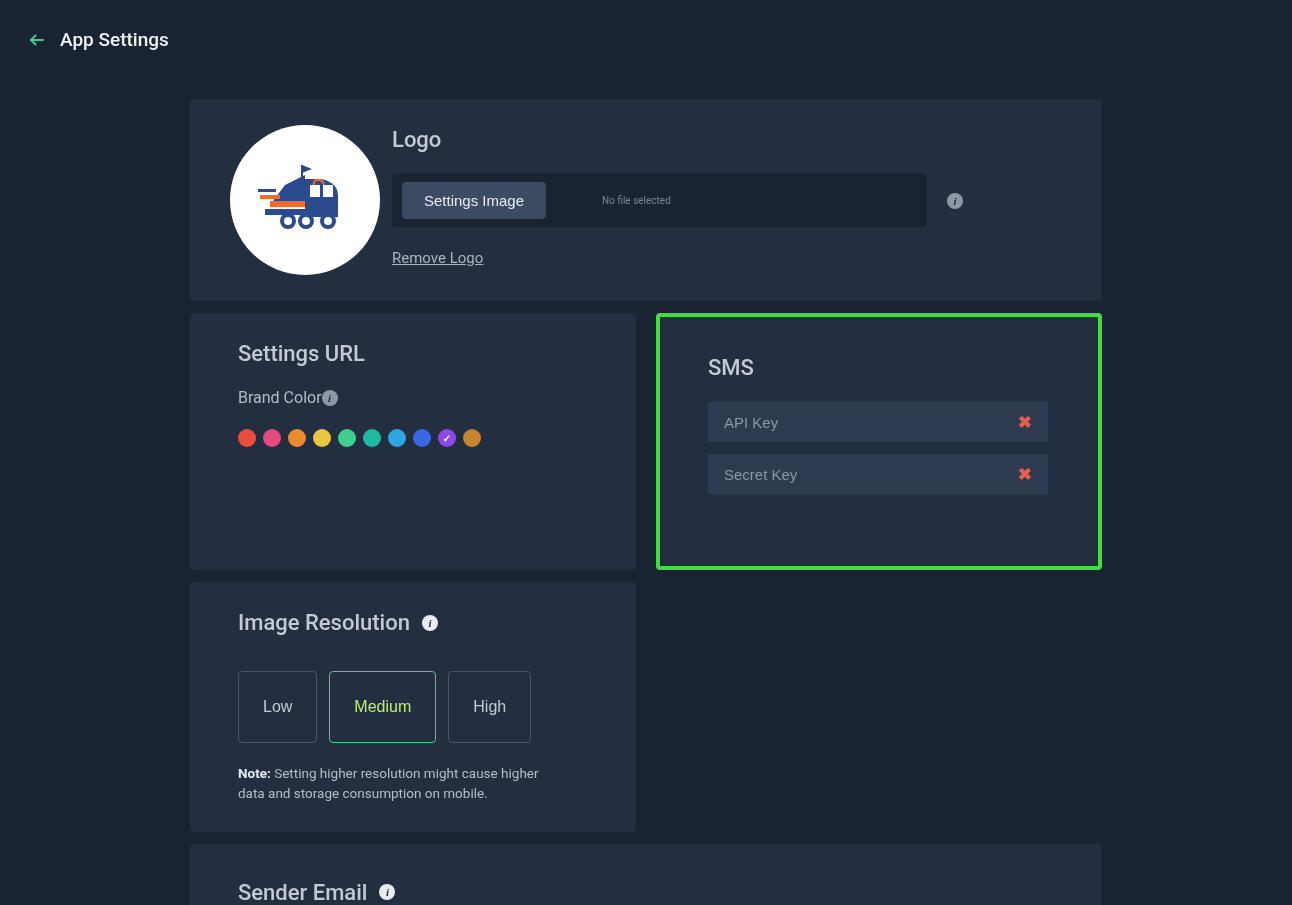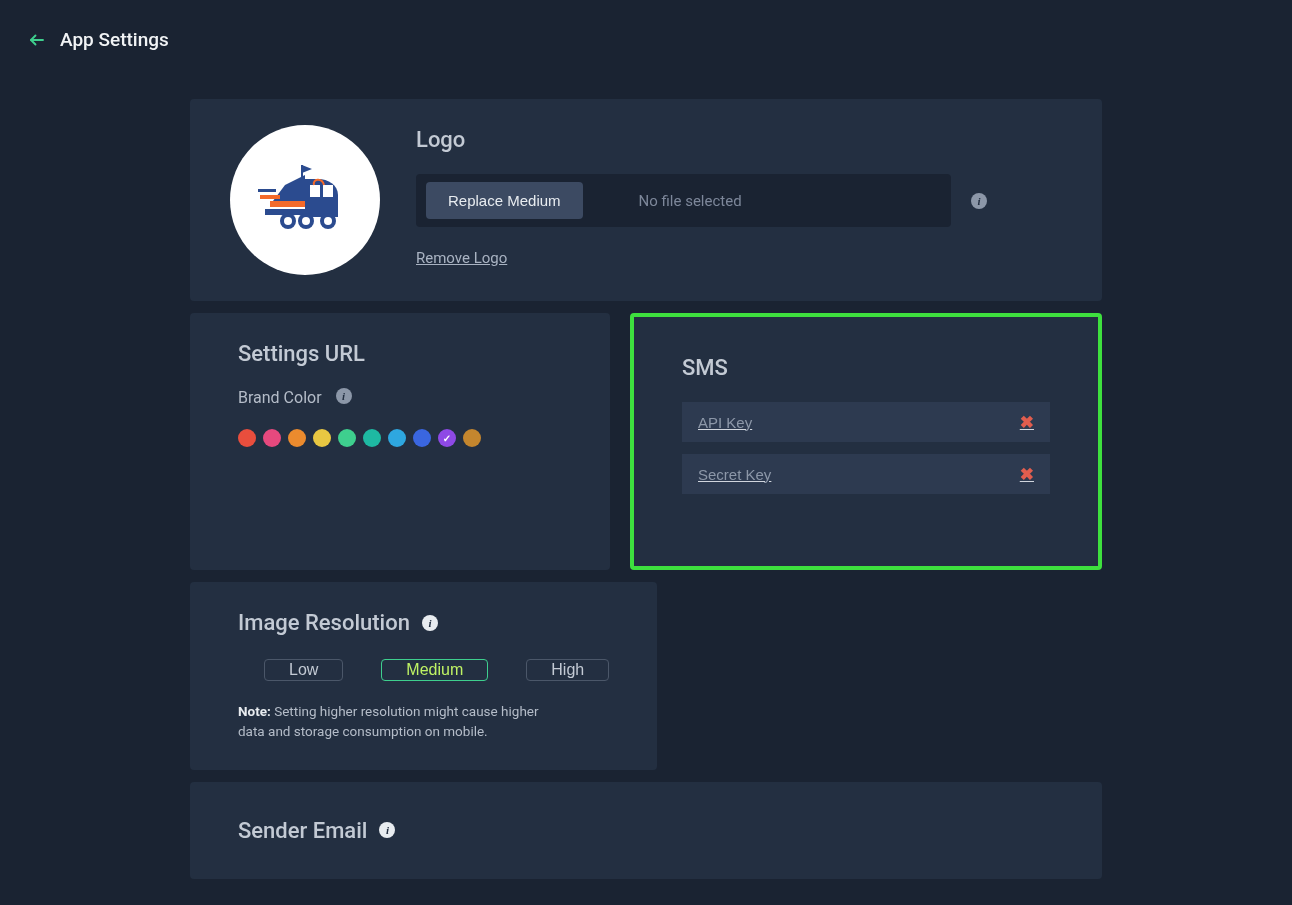--- a/index.html
+++ b/index.html
@@ -36,21 +36,21 @@
       flex-direction: column;
       gap: 12px;
     }
     .card {
       background: #232f41;
       border-radius: 4px;
       padding: 28px 48px 28px 48px;
     }
     .logo-card {
       display: flex;
-      gap: 36px;
+      gap: 12px;
       padding: 26px 40px 26px 40px;
     }
     .logo-circle {
       width: 150px;
       height: 150px;
       border-radius: 50%;
       background: #fff;
       flex-shrink: 0;
       display: flex;
       align-items: center;
@@ -84,21 +84,21 @@
       border: none;
       padding: 10px 22px;
       border-radius: 4px;
       font-size: 15px;
       font-weight: 500;
       cursor: pointer;
     }
     .file-status {
       color: #7d879a;
       margin-left: 56px;
-      font-size: 15px;
+      font-size: 10px;
     }
     .info-icon {
       width: 16px;
       height: 16px;
       border-radius: 50%;
       background: #8c97a8;
       color: #232f41;
       display: inline-flex;
       align-items: center;
       justify-content: center;
@@ -117,21 +117,21 @@
     }
     .row2 { display: grid; grid-template-columns: 1fr 1fr; gap: 20px; }
     .card h2 {
       color: #c3cad4;
       font-size: 22px;
       font-weight: 500;
       margin-bottom: 22px;
     }
     .subrow {
       display: flex;
-      gap: 14px;
+      align-items: center;
       color: #b4bcc8;
       font-size: 16px;
       margin-bottom: 22px;
     }
     .color-swatches {
       display: flex;
       gap: 7px;
     }
     .swatch {
       width: 18px; height: 18px; border-radius: 50%;
@@ -149,44 +149,42 @@
       padding: 38px 48px 60px 48px;
     }
     .sms-input-wrap {
       background: #2d3a50;
       border-radius: 0;
       display: flex;
       align-items: center;
       padding: 10px 16px;
       margin-bottom: 12px;
       justify-content: space-between;
-      width: 368px;
-      text-decoration: underline;
+      width: 340px;
     }
     .sms-input-wrap input {
       background: transparent;
       border: none;
       color: #9aa4b5;
       font-size: 15px;
       outline: none;
       flex: 1;
     }
     .sms-input-wrap input::placeholder { color: #8c97a8; }
     .x-icon { color: #e15d4e; font-weight: bold; font-size: 17px; cursor: pointer; }
     .row3 { display: grid; grid-template-columns: 1fr 1fr; gap: 20px; }
     .res-buttons { display: flex; gap: 12px; }
     .res-btn {
       border: 1px solid #4b5769;
       background: transparent;
       color: #c3cad4;
-      padding: 1px 24px;
+      padding: 26px 24px;
       border-radius: 4px;
       font-size: 16px;
       cursor: pointer;
-      margin-left: 26px;
     }
     .res-btn.active {
       border-color: #3ecf8e;
       color: #bef264;
     }
     .note {
       margin-top: 20px;
       color: #b4bcc8;
       font-size: 13.5px;
       line-height: 1.5;
@@ -266,21 +264,21 @@
           <circle cx="88" cy="66" r="4" fill="#fff"></circle>
           <line x1="62" y1="10" x2="62" y2="24" stroke="#2b4b8f" stroke-width="2"></line>
           <polygon points="62,10 72,14 62,18" fill="#2b4b8f"></polygon>
         </g>
       </svg>
     </div>
     <div class="logo-right">
       <h2>Logo</h2>
       <div class="file-row">
         <div class="file-bar">
-          <button class="replace-btn">Replace Medium</button>
+          <button class="replace-btn">Settings Image</button>
           <span class="file-status">No file selected</span>
         </div>
         <span class="info-icon">i</span>
       </div>
       <a href="#" class="remove-link">Remove Logo</a>
     </div>
   </div>
 
   <div class="row2">
     <div class="card">
@@ -311,21 +309,21 @@
       </div>
       <div class="sms-input-wrap">
         <input type="text" placeholder="Secret Key" style="">
         <span class="x-icon">✖</span>
       </div>
     </div>
   </div>
 
   <div class="row3">
     <div class="card">
-      <div class="title-row" style="margin-bottom:24px;">
+      <div class="title-row" style="margin-bottom:36px;">
         <h2 style="margin-bottom:0">Image Resolution</h2>
         <span class="info-icon" style="background:#e8ecf0;color:#232f41">i</span>
       </div>
       <div class="res-buttons" id="res-buttons">
           <button class="res-btn">Low</button>
           <button class="res-btn active">Medium</button>
           <button class="res-btn">High</button>
         </div>
       <div class="note">
         <b>Note:</b><span> Setting higher resolution might cause higher data and storage consumption on mobile.</span>

